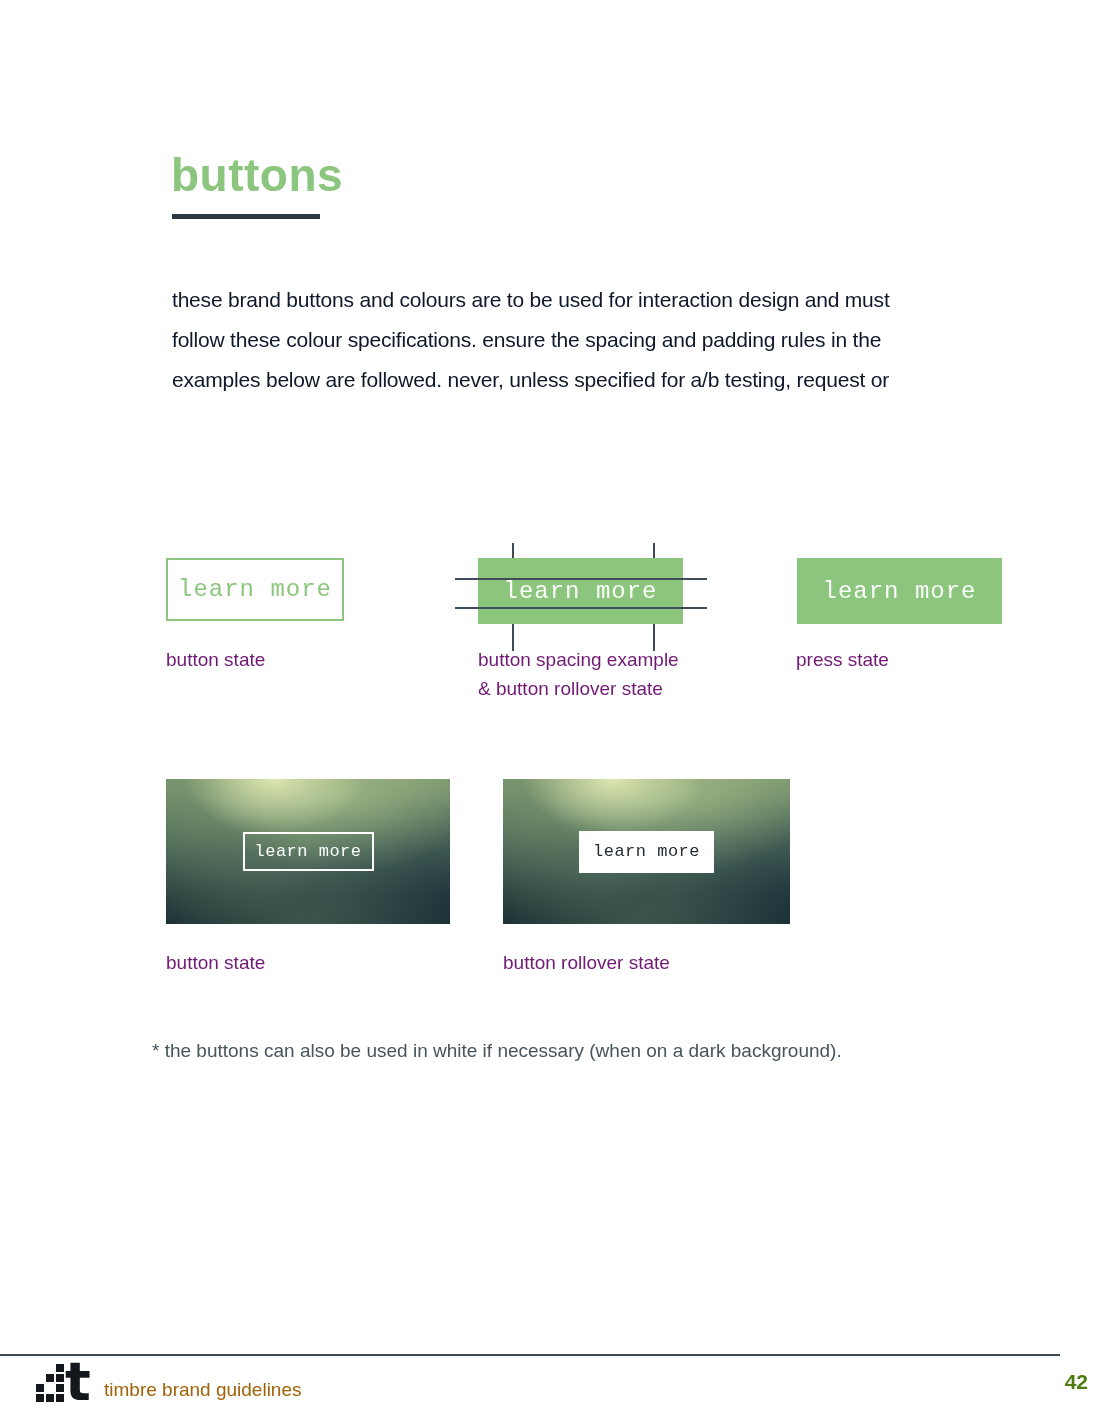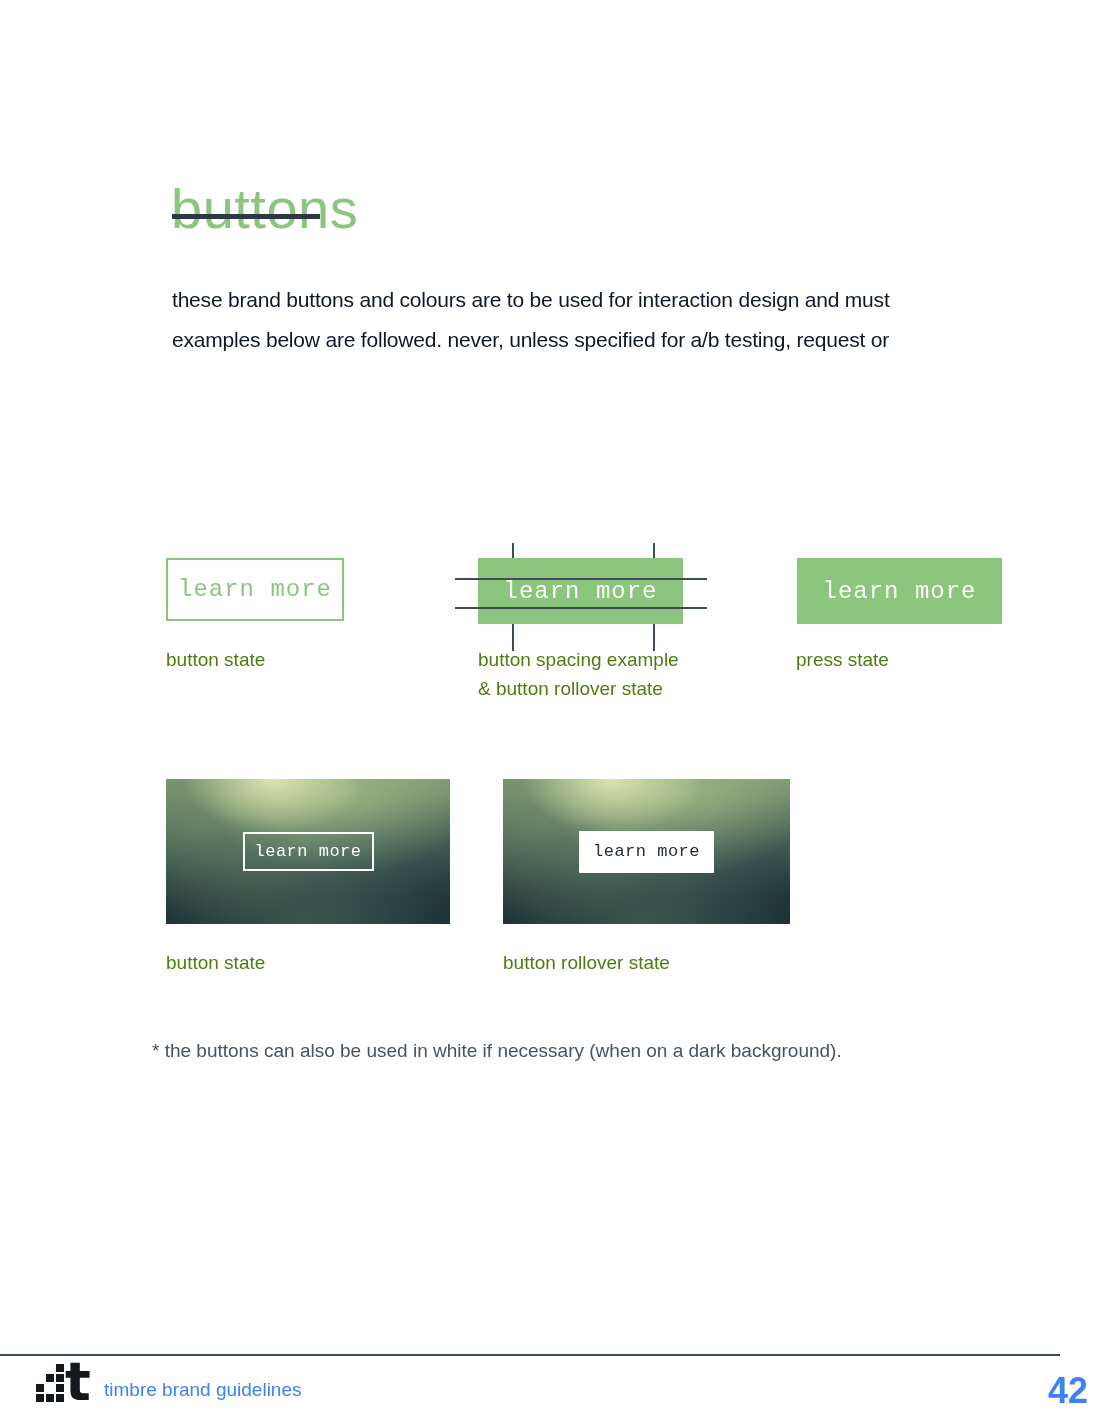--- a/index.html
+++ b/index.html
@@ -7,22 +7,22 @@
   body {
     font-family: "Liberation Sans", sans-serif;
     width: 1100px; height: 1423px;
     position: relative; overflow: hidden;
     color: #47545e;
   }
   .page { position: absolute; inset: 0; background: #ffffff; }
 
   
   .title {
-    position: absolute; left: 171px; top: 176px;
-    font-size: 56px; font-weight: normal; letter-spacing: 0.5px;
+    position: absolute; left: 171px; top: 148px;
+    font-size: 46px; font-weight: bold; letter-spacing: 0.5px;
     color: #8cc67e;
   }
   .title-underline {
     position: absolute; left: 172px; top: 214px;
     width: 148px; height: 5px; background: #2c3945;
   }
 
   
   .intro { position: absolute; left: 172px; top: 280px; }
   .intro .line {
@@ -58,21 +58,21 @@
   .guide.h { height: 2px; left: 0; width: 252px; }
   .guide.h1 { top: 35px; }
   .guide.h2 { top: 64px; }
   .btn-press {
     position: absolute; left: 797px; top: 558px;
     width: 205px; height: 66px;
     background: #8cc67e; color: #fbfdf9; font-size: 24px;
   }
 
   .caption {
-    position: absolute; font-size: 19px; color: #4d7c0f; line-height: 29px;
+    position: absolute; font-size: 19px; color: #701a75; line-height: 29px;
     white-space: nowrap;
   }
   .cap-row1 { top: 645px; }
   .cap-1 { left: 166px; }
   .cap-2 { left: 478px; }
   .cap-3 { left: 796px; }
 
   
   .hero {
     position: absolute; top: 779px; height: 145px;
@@ -126,37 +126,38 @@
   }
   .logo-dots .cell { width: 8px; height: 8px; }
   .logo-dots .on { background: #14181c; }
   .logo-t {
     font-family: "DejaVu Sans", sans-serif;
     font-size: 54px; font-weight: bold; line-height: 0.82;
     color: #14181c; margin-left: 1px;
   }
   .footer-brand {
     position: absolute; left: 104px; top: 1379px;
-    font-size: 19px; color: #3b82f6;
+    font-size: 19px; color: #a16207;
   }
   .page-number {
     position: absolute; left: 1040px; top: 1370px; width: 48px;
-    text-align: right; font-size: 36px; font-weight: 600; color: #3b82f6;
+    text-align: right; font-size: 21px; font-weight: 600; color: #4d7c0f;
   }
 </style>
 </head>
 <body>
 
 <div class="page">
 
   <h1 class="title">buttons</h1>
   <div class="title-underline"></div>
 
   <div class="intro">
     <div class="line">these brand buttons and colours are to be used for interaction design and must</div>
+    <div class="line">follow these colour specifications. ensure the spacing and padding rules in the</div>
     <div class="line">examples below are followed. never, unless specified for a/b testing, request or</div>
   </div>
 
   <div class="btn btn-outline-green">
     <span>learn more</span>
   </div>
 
   <div class="spacing-wrap">
     <div class="guide v v1"></div>
     <div class="guide v v2"></div>

